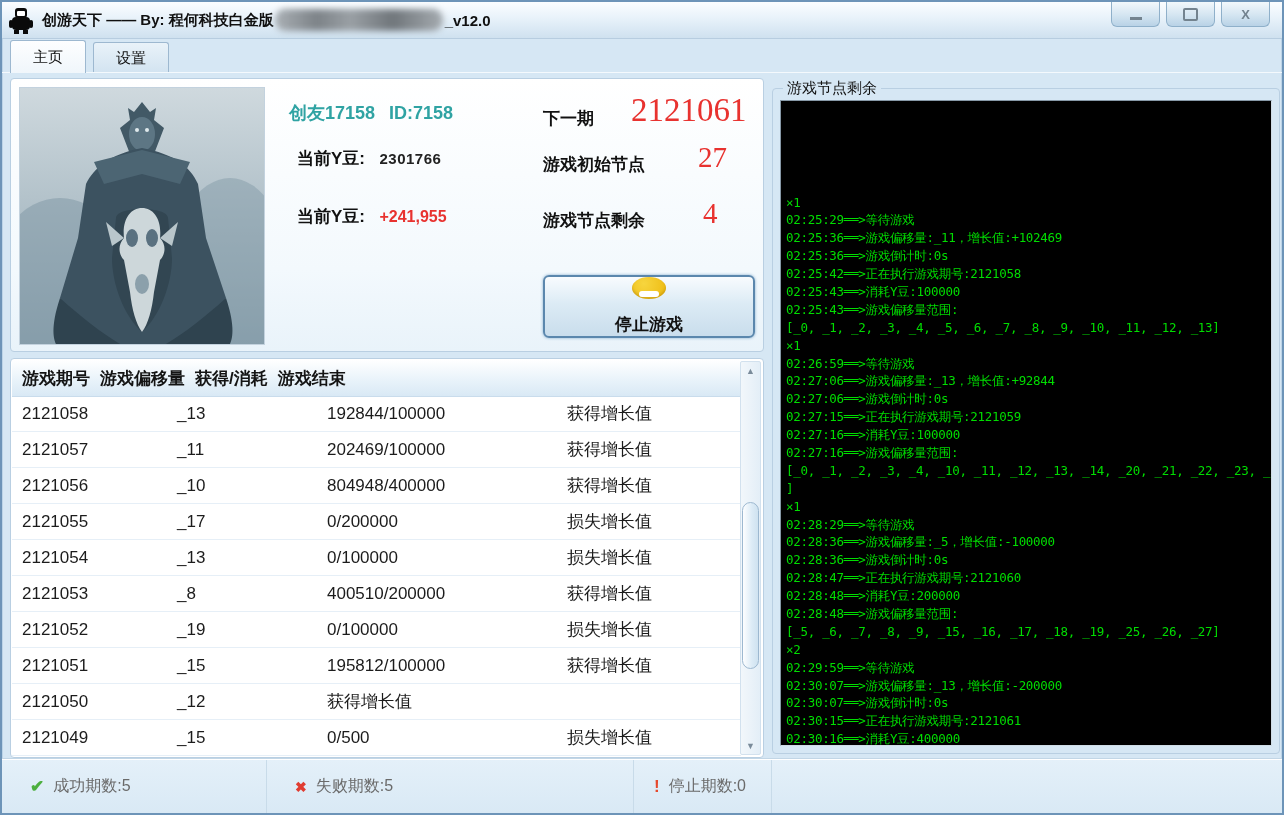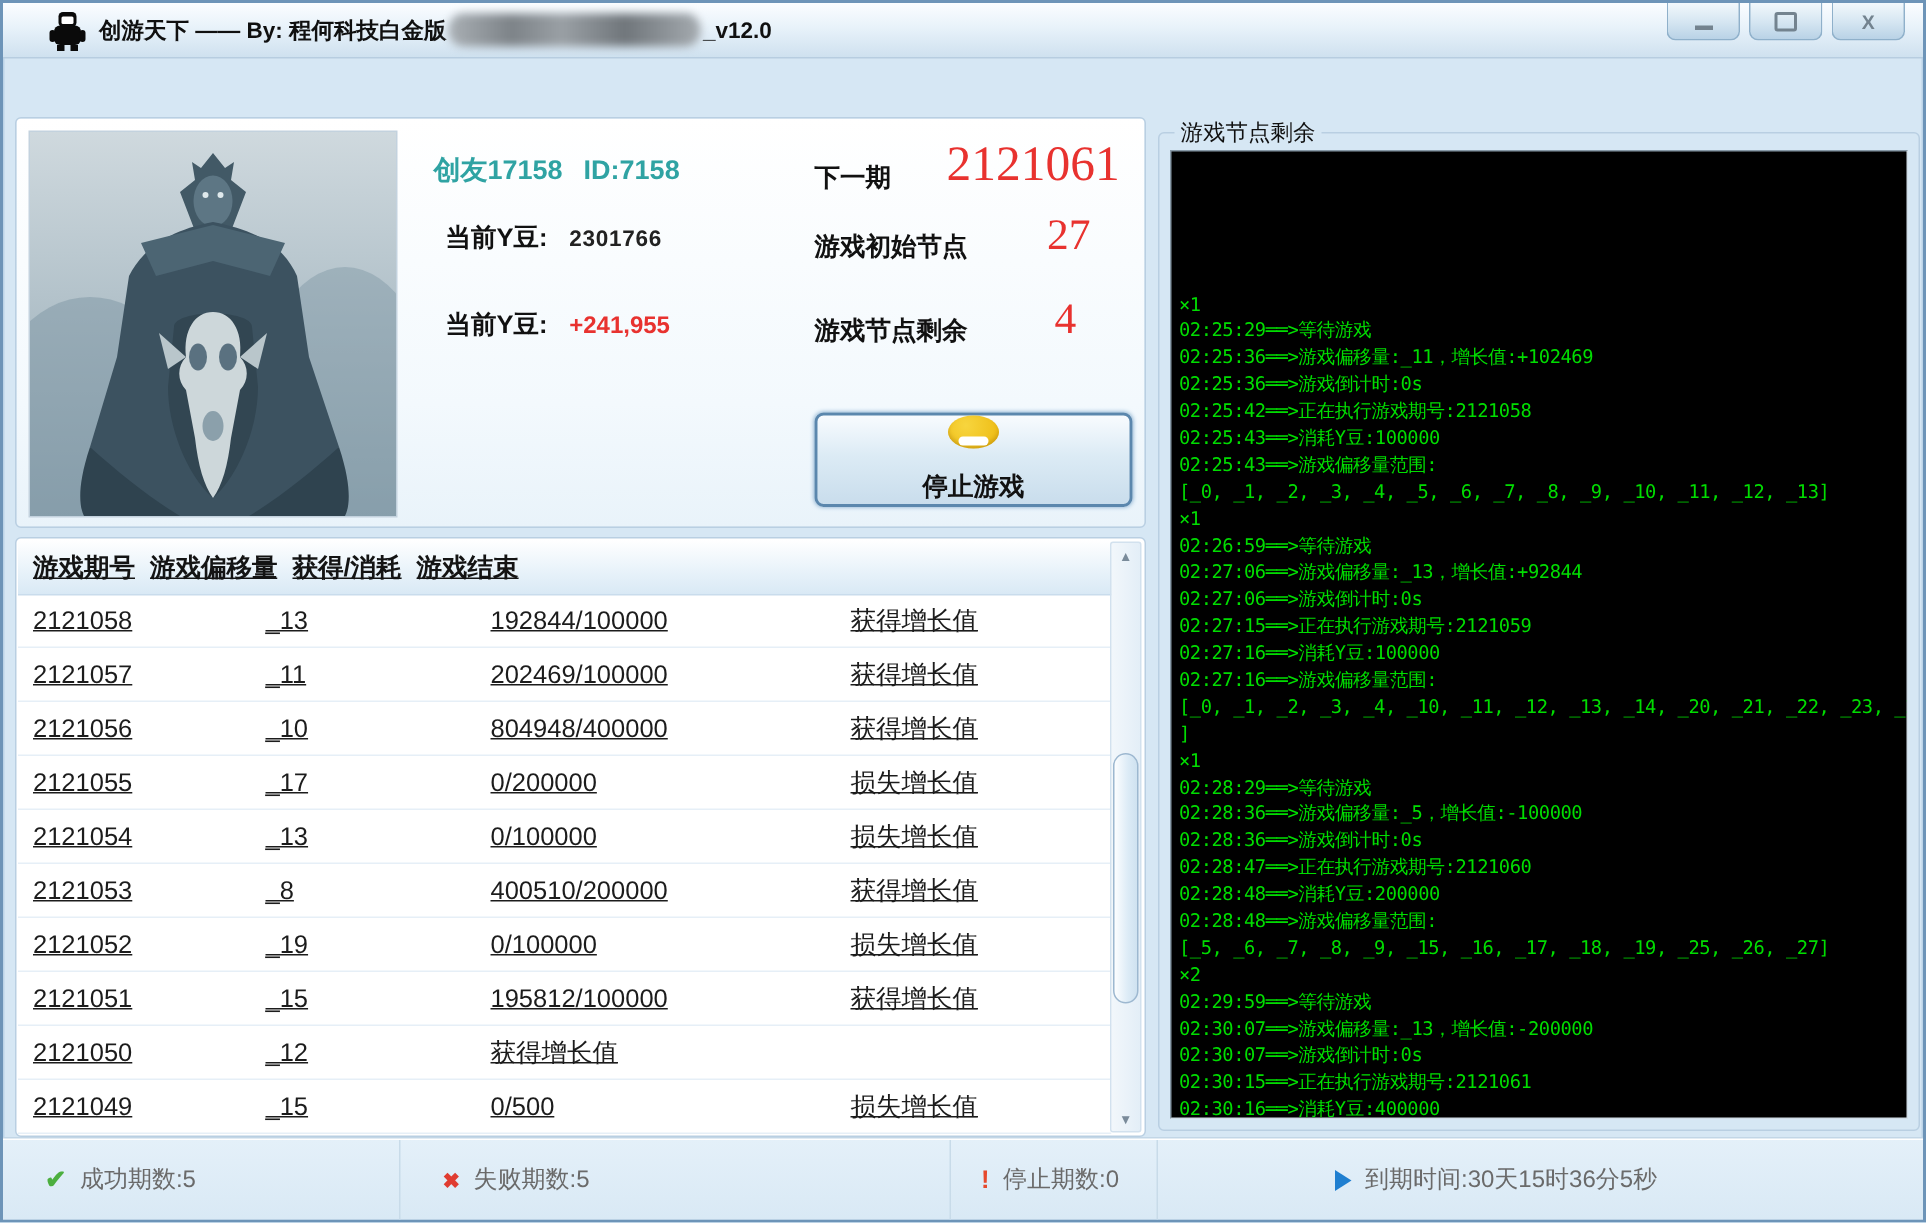--- a/index.html
+++ b/index.html
@@ -6,21 +6,21 @@
   body{
     width:1284px;height:815px;position:relative;overflow:hidden;
     font-family:"Liberation Sans",sans-serif;
     background:#d6e7f4;
   }
   .window{position:absolute;inset:0;border:2px solid #6d94b8;box-sizing:border-box;
     box-shadow:inset 0 0 0 1px #bcd4e8;background:#d6e7f4;}
   
   .titlebar{position:absolute;left:0;top:0;right:0;height:36px;
     background:linear-gradient(180deg,#fbfdff 0%,#e8f2fa 45%,#cfe1ef 100%);
-    border-bottom:1px solid #b7cde0;display:flex;align-items:center;padding-left:24px;}
+    border-bottom:1px solid #b7cde0;display:flex;align-items:center;}
   .appicon{width:26px;height:28px;margin:2px 8px 0 6px;flex:0 0 auto;}
   .title{font-size:15px;font-weight:bold;color:#101010;white-space:nowrap;}
   .blurpatch{display:inline-block;width:168px;height:22px;margin:0 2px 0 1px;border-radius:10px;
     background:linear-gradient(90deg,#aab0b5 0%,#7d8388 25%,#9aa0a5 45%,#70767b 70%,#a5abb0 100%);
     filter:blur(3px);vertical-align:middle;}
   .title-suffix{font-size:15px;font-weight:bold;color:#101010;}
   .winbtns{position:absolute;right:12px;top:0;display:flex;gap:6px;}
   .winbtn{width:47px;height:24px;border:1px solid #8fb0ca;border-top:none;border-radius:0 0 6px 6px;
     background:linear-gradient(180deg,#f2f8fc 0%,#d4e5f1 55%,#b9d2e6 100%);
     display:flex;align-items:center;justify-content:center;cursor:pointer;
@@ -69,21 +69,21 @@
   .btn-stop{left:532px;top:196px;border:2px solid #5b87ad;box-shadow:0 0 3px #7fa9cc;flex-direction:column;}
   .icon-play{width:0;height:0;border-top:15px solid transparent;border-bottom:15px solid transparent;
     border-left:26px solid #55c41e;filter:drop-shadow(0 1px 1px rgba(0,0,0,.2));}
   .icon-stop{width:34px;height:34px;border-radius:50%;background:radial-gradient(circle at 35% 30%,#f7d53e,#edb90e);
     position:relative;box-shadow:inset 0 -2px 3px rgba(160,110,0,.4);}
   .icon-stop::after{content:"";position:absolute;left:7px;top:14px;width:20px;height:6px;border-radius:3px;background:#fff;}
   
   .thead{display:flex;height:36px;align-items:center;
     background:linear-gradient(180deg,#ffffff 0%,#e9f3fa 55%,#d9e9f5 100%);
     border-bottom:1px solid #c9dcec;font-size:17px;font-weight:bold;color:#141414;}
-  .thead .cell,.trow .cell{box-sizing:border-box;padding-left:10px;white-space:nowrap;overflow:hidden;text-decoration:underline;}
+  .thead .cell,.trow .cell{box-sizing:border-box;padding-left:10px;white-space:nowrap;overflow:hidden;}
   .cell.c0{width:155px;} .cell.c1{width:150px;} .cell.c2{width:240px;} .cell.c3{width:160px;}
   .trow{display:flex;height:35px;align-items:center;border-bottom:1px solid #e6eff7;
     font-size:17px;color:#1c1c1c;cursor:default;}
   .theadwrap{position:absolute;left:1px;right:22px;top:1px;}
   .tbodywrap{position:absolute;left:1px;right:22px;top:37px;bottom:1px;overflow:hidden;}
   
   .vscroll{position:absolute;right:2px;top:2px;bottom:2px;width:19px;
     background:linear-gradient(90deg,#f2f7fb,#e3eef7);border:1px solid #d2e1ee;border-radius:2px;}
   .sbtn{position:absolute;left:0;right:0;height:17px;display:flex;align-items:center;justify-content:center;
     font-size:9px;color:#7a8b9a;cursor:pointer;}
@@ -138,20 +138,24 @@
       <div class="winbtn">
           <span class="glyph-min"></span>
         </div>
       <div class="winbtn">
           <span class="glyph-max"></span>
         </div>
       <div class="winbtn">X</div>
     </div>
   </div>
 
+  <div class="tabstrip">
+    <div class="tab active">主页</div>
+    <div class="tab">设置</div>
+  </div>
 
   <div class="panel panel-top">
     <div class="hero">
       <svg width="244" height="256" viewBox="0 0 244 256">
         <defs>
           <linearGradient id="fog" x1="0" y1="0" x2="0" y2="1">
             <stop offset="0" stop-color="#cfd9de"></stop>
               <stop offset="1" stop-color="#8fa5b1"></stop>
           </linearGradient>
         </defs>
@@ -299,19 +303,15 @@
       <span>成功期数:5</span>
     </div>
     <div class="scell s1">
       <span class="ic-x">✖</span>
       <span>失败期数:5</span>
     </div>
     <div class="scell s2">
       <span class="ic-warn">!</span>
       <span>停止期数:0</span>
     </div>
-    <div class="scell s3">
-      <span class="ic-play-sm"></span>
-      <span>到期时间:30天15时36分5秒</span>
-    </div>
   </div>
 
 </div>
 
 </body></html>

